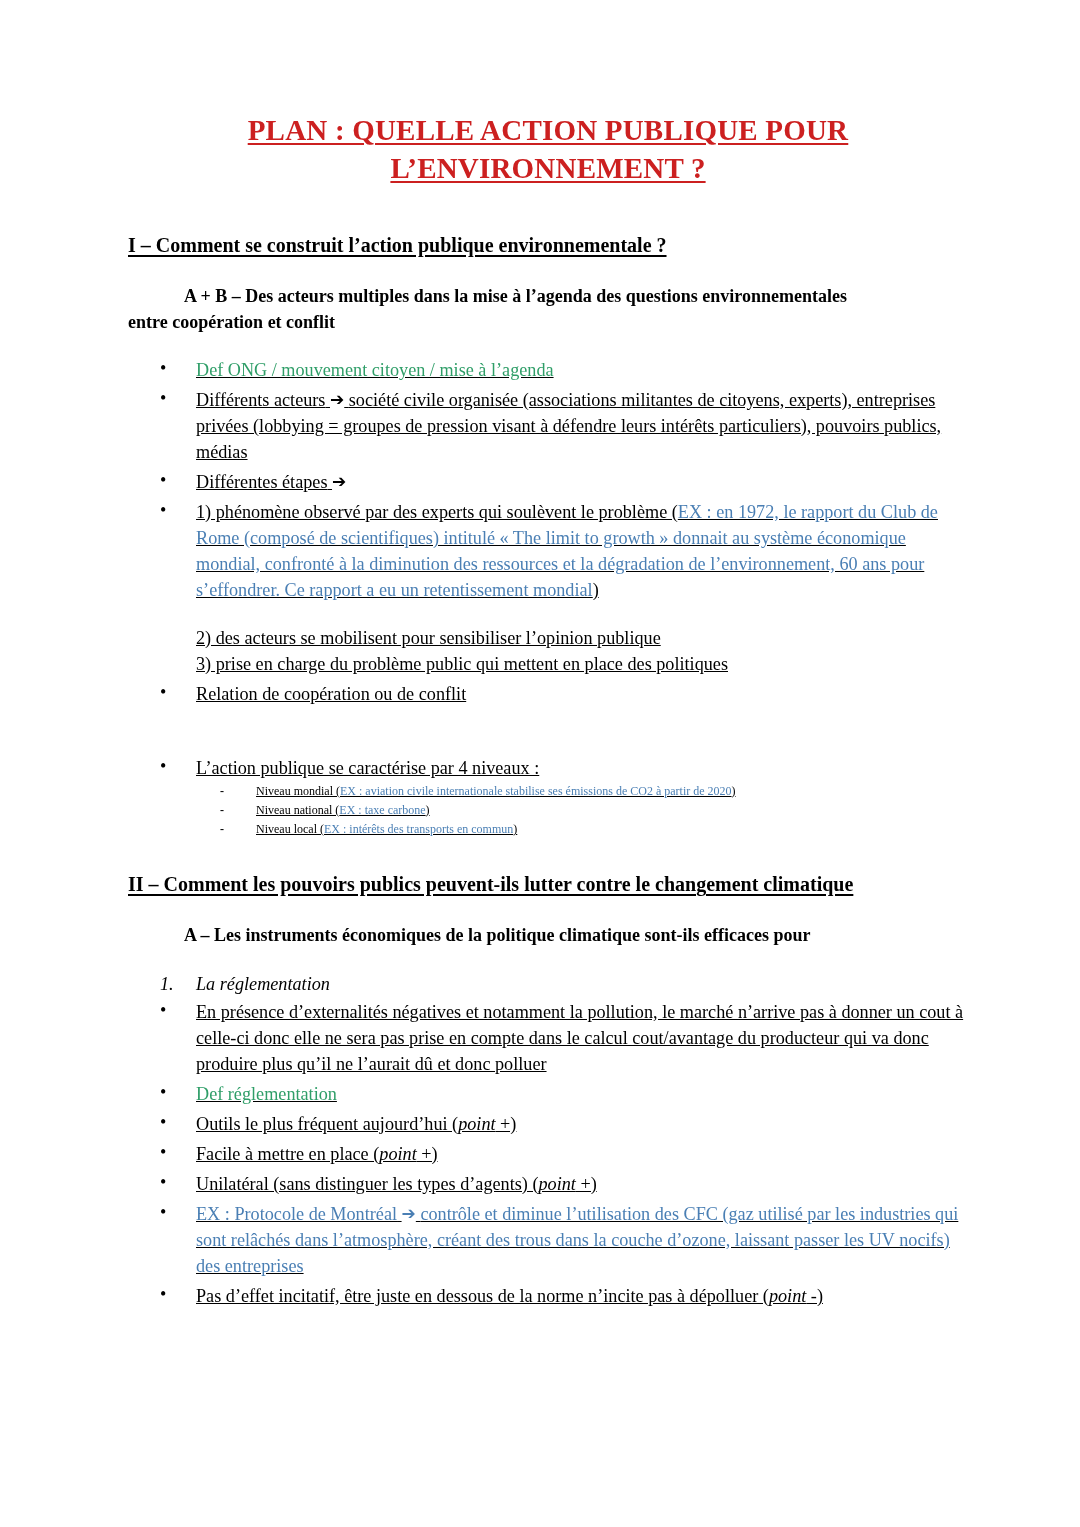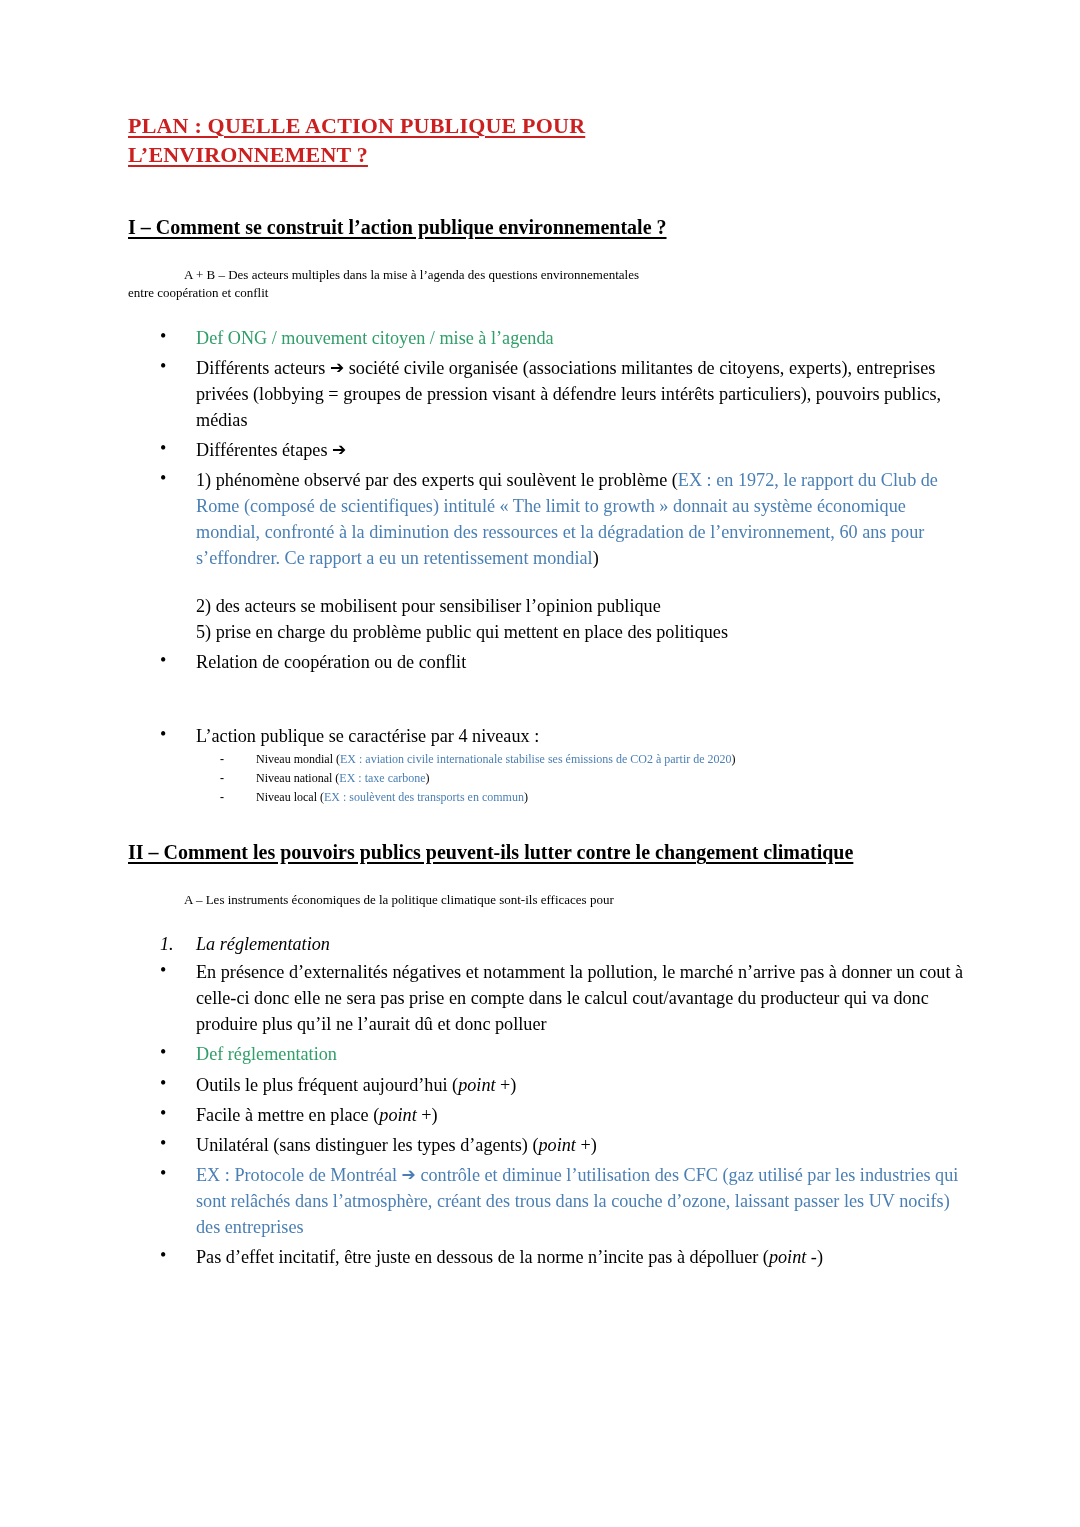--- a/index.html
+++ b/index.html
@@ -21,22 +21,23 @@
     min-height: 1527px;
     box-sizing: border-box;
     padding: 112px 112px 60px 128px;
     background: #ffffff;
   }
 
   
   .doc-title {
     color: #cc2020;
     font-weight: bold;
-    font-size: 22px;
+    font-size: 29px;
     line-height: 1.30;
+    text-align: center;
     margin: 0 0 46px 0;
     letter-spacing: 0.2px;
   }
   .doc-title .tline {
     display: inline-block;
     text-decoration: underline;
     text-underline-offset: 3px;
     text-decoration-thickness: 2px;
   }
 
@@ -46,22 +47,22 @@
     font-weight: bold;
     margin: 0 0 26px 0;
     line-height: 1.25;
   }
   h2.part-heading span.u {
     text-decoration: underline;
     text-underline-offset: 3px;
     text-decoration-thickness: 1.6px;
   }
   h3.sub-heading {
-    font-size: 13px;
-    font-weight: normal;
+    font-size: 18px;
+    font-weight: bold;
     margin: 0 0 22px 0;
     line-height: 1.40;
     text-indent: 56px;
   }
   h3.sub-heading.c-level {
     text-indent: 0;
     margin-left: 8px;
   }
 
   
@@ -69,20 +70,21 @@
     list-style: none;
     margin: 0;
     padding: 0;
   }
   ul.bullets > li {
     position: relative;
     padding-left: 68px;
     margin: 0 0 4px 0;
     font-size: 18.2px;
     line-height: 1.43;
+    text-decoration: underline;
   }
   ul.bullets > li.bullet::before {
     content: "\2022";
     position: absolute;
     left: 32px;
     top: -1px;
     font-size: 18px;
     line-height: 1.43;
   }
   ul.bullets > li.nobullet::before { content: ""; }
@@ -176,21 +178,21 @@
       <span>Différentes étapes</span>
       <span class="arrow">➔</span>
     </li>
 
     <li class="bullet">
       <span>1) phénomène observé par des experts qui soulèvent le problème (</span><span class="blue">EX : en 1972, le rapport du Club de Rome (composé de scientifiques) intitulé « The limit to growth » donnait au système économique mondial, confronté à la diminution des ressources et la dégradation de l’environnement, 60 ans pour s’effondrer. Ce rapport a eu un retentissement mondial</span><span>)</span>
     </li>
 
     <li class="nobullet" style="padding-left:68px;margin-top:22px;">
       <div>2) des acteurs se mobilisent pour sensibiliser l’opinion publique</div>
-      <div>5) prise en charge du problème public qui mettent en place des politiques</div>
+      <div>3) prise en charge du problème public qui mettent en place des politiques</div>
     </li>
 
     <li class="bullet">
       <span>Relation de coopération ou de conflit</span>
     </li>
   </ul>
 
   <div class="gap-lg"></div>
 
 
@@ -199,21 +201,21 @@
       <span>L’action publique se caractérise par 4 niveaux :</span>
 
       <ul class="dashes">
         <li>
           <span>Niveau mondial (</span><span class="blue">EX : aviation civile internationale stabilise ses émissions de CO2 à partir de 2020</span><span>)</span>
         </li>
         <li>
           <span>Niveau national (</span><span class="blue">EX : taxe carbone</span><span>)</span>
         </li>
         <li>
-          <span>Niveau local (</span><span class="blue">EX : soulèvent des transports en commun</span><span>)</span>
+          <span>Niveau local (</span><span class="blue">EX : intérêts des transports en commun</span><span>)</span>
         </li>
       </ul>
     </li>
   </ul>
 
   <div class="gap-md"></div>
 
   <h2 class="part-heading">
     <span class="u">II – Comment les pouvoirs publics peuvent-ils lutter contre le changement climatique</span>
   </h2>

